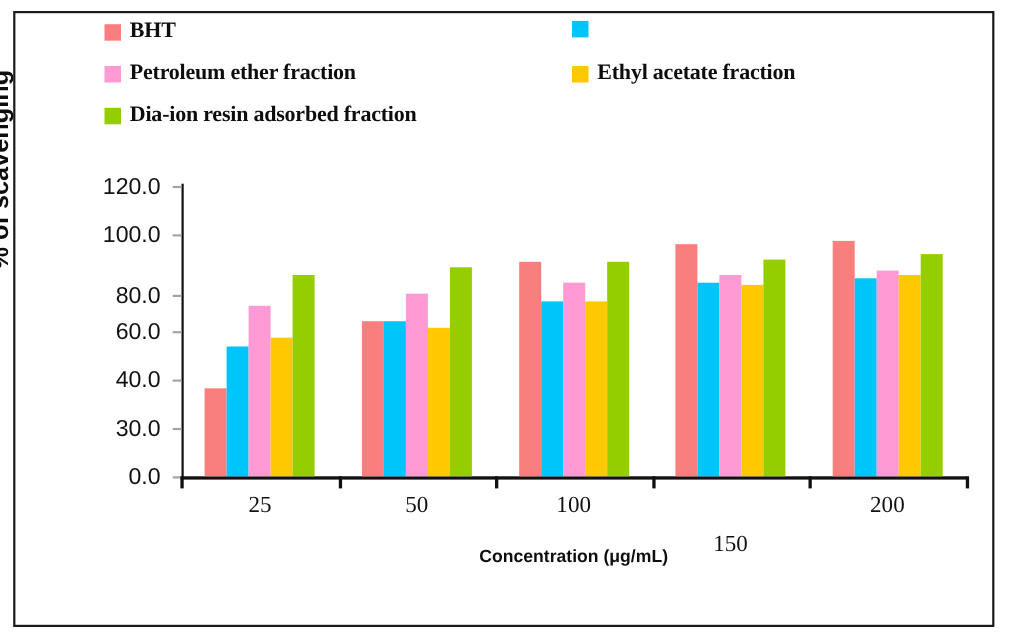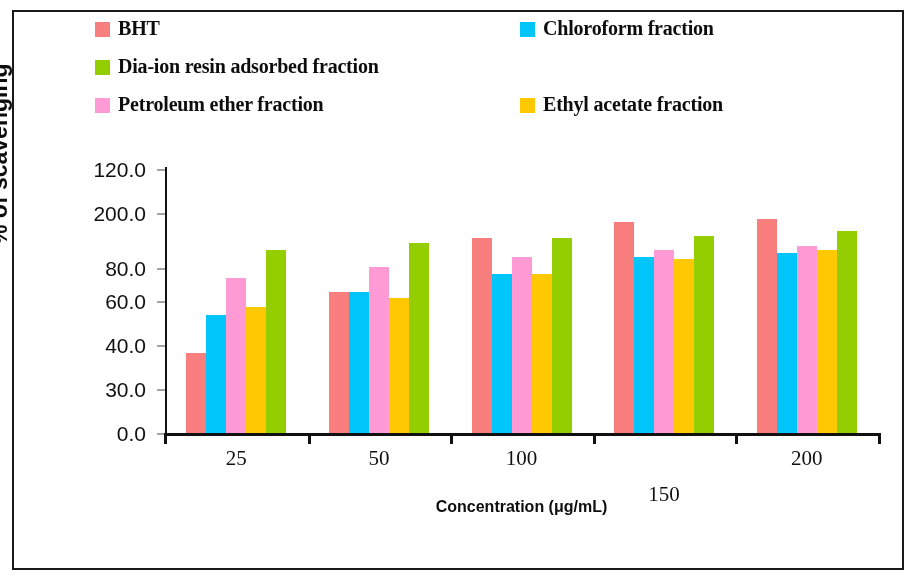--- a/index.html
+++ b/index.html
@@ -169,50 +169,49 @@
   <div id="frame"></div>
 
   <div id="legend">
       <div class="legend-row">
         <div class="legend-entry col-left">
           <span class="legend-swatch" style="background: rgb(249, 127, 127);"></span>
           <span class="legend-label">BHT</span>
         </div>
         <div class="legend-entry col-right">
           <span class="legend-swatch" style="background: rgb(0, 197, 250);"></span>
-          <span class="legend-label">Chloroform fraction</span>
+        </div>
+      </div>
+      <div class="legend-row">
+        <div class="legend-entry col-left">
+          <span class="legend-swatch" style="background: rgb(255, 154, 213);"></span>
+          <span class="legend-label">Petroleum ether fraction</span>
+        </div>
+        <div class="legend-entry col-right">
+          <span class="legend-swatch" style="background: rgb(255, 200, 0);"></span>
+          <span class="legend-label">Ethyl acetate fraction</span>
         </div>
       </div>
       <div class="legend-row">
         <div class="legend-entry col-left">
           <span class="legend-swatch" style="background: rgb(149, 206, 0);"></span>
           <span class="legend-label">Dia-ion resin adsorbed fraction</span>
         </div>
       </div>
-      <div class="legend-row">
-        <div class="legend-entry col-left">
-          <span class="legend-swatch" style="background: rgb(255, 154, 213);"></span>
-          <span class="legend-label">Petroleum ether fraction</span>
-        </div>
-        <div class="legend-entry col-right">
-          <span class="legend-swatch" style="background: rgb(255, 200, 0);"></span>
-          <span class="legend-label">Ethyl acetate fraction</span>
-        </div>
-      </div>
     </div>
 
   <div id="y-axis"></div>
   <div id="x-axis"></div>
 
   <div id="plot-area">
       <div class="y-tick" style="top: 0px;">
         <div class="y-tick-label">120.0</div>
       </div>
       <div class="y-tick" style="top: 44px;">
-        <div class="y-tick-label">200.0</div>
+        <div class="y-tick-label">100.0</div>
       </div>
       <div class="y-tick" style="top: 99px;">
         <div class="y-tick-label">80.0</div>
       </div>
       <div class="y-tick" style="top: 132px;">
         <div class="y-tick-label">60.0</div>
       </div>
       <div class="y-tick" style="top: 176px;">
         <div class="y-tick-label">40.0</div>
       </div>

